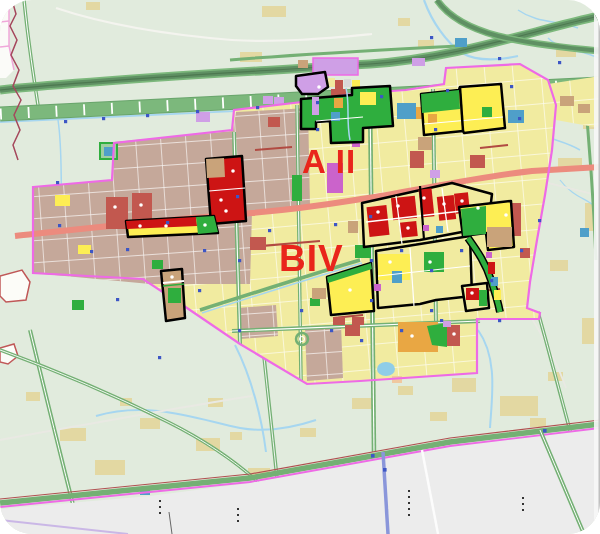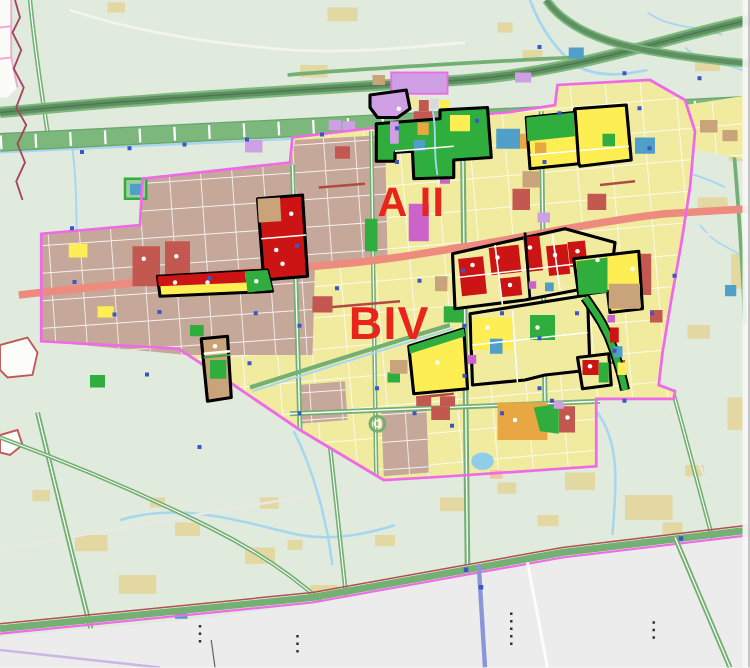--- a/index.html
+++ b/index.html
@@ -1,17 +1,17 @@
 <!DOCTYPE html>
 <html style="--rural-base: #e1ebdd; --field-tan: #e3d8a2; --outside-gray: #ececec; --urban-yellow: #f1eba0; --urban-tan: #c5a89a; --parcel-red: #cd1414; --parcel-red-muted: #c2584f; --parcel-orange: #e9a743; --parcel-yellow: #fdee54; --parcel-green: #2fae3e; --parcel-purple: #cb63cb; --parcel-lavender: #cf9fe6; --parcel-teal: #4f9fc9; --parcel-tan: #c9a37a; --cell-gray: #d9d9d9; --cell-peach: #f0c8a0; --pond-blue: #8fcde8; --road-salmon: #ec8b7e; --road-green: #74b074; --road-dark-green: #5f9063; --corridor-green: #7cb87c; --boundary-magenta: #ee6ae6; --water-blue: #a6d6f0; --marker-blue: #3d56c5; --street-white: #ffffff; --minor-road-red: #b14a42; --admin-red: #a5485c; --zone-black: #000000; --label-red: #e9251b;"><head>
 <meta charset="utf-8">
 <style>
   html,body{margin:0;padding:0;background:#ffffff;}
   .map-viewport{position:relative;width:600px;height:534px;overflow:hidden;
-    font-family:"Liberation Sans",sans-serif;}
+    font-family:"Liberation Sans",sans-serif;border-radius:32px;}
   .map-viewport svg{display:block;}
   .map-label{font-family:"Liberation Sans",sans-serif;font-weight:bold;
     fill:var(--label-red);letter-spacing:1px;}
 </style>
 </head>
 <body>
 
 <div class="map-viewport">
 <svg width="600" height="534" viewBox="0 0 600 534">
   <defs>

